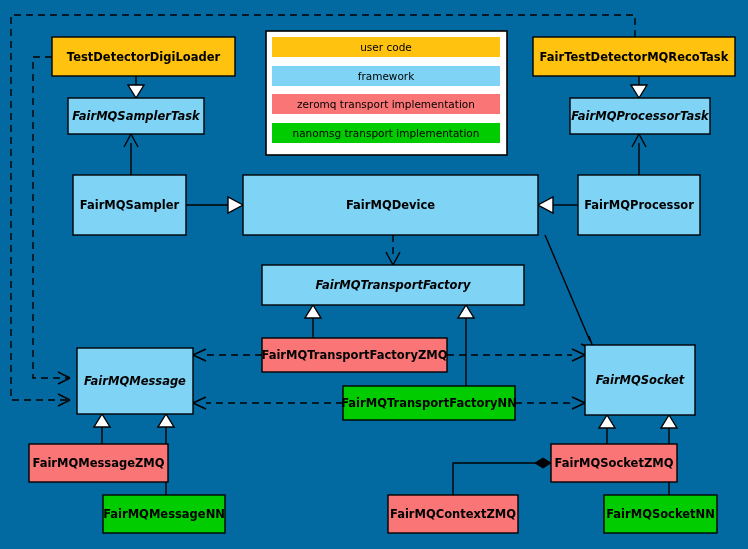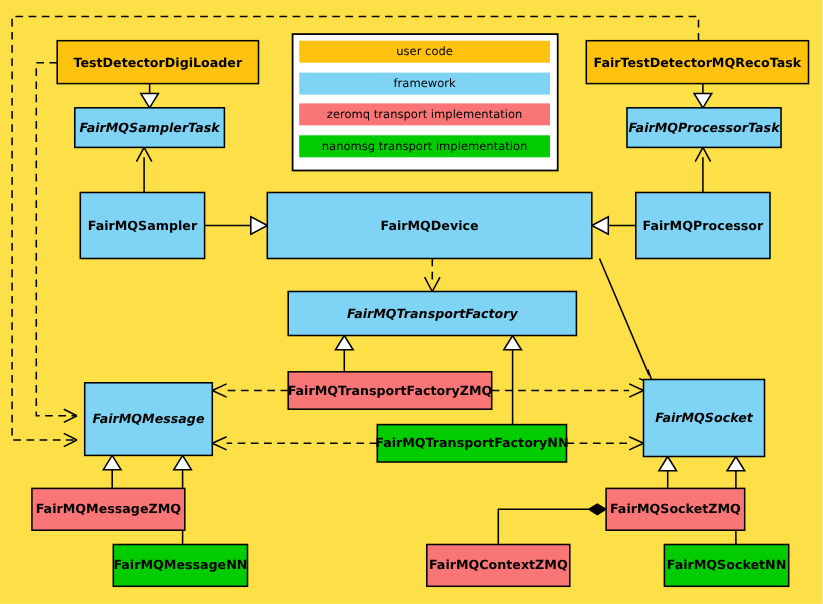--- a/index.html
+++ b/index.html
@@ -1,17 +1,17 @@
 <!DOCTYPE html>
 <html><head>
 <meta charset="utf-8">
 <style>
   html,body{margin:0;padding:0;background:#ffffff;}
   body{font-family:"DejaVu Sans","Liberation Sans",sans-serif;}
-  #diagram-root{position:relative;width:748px;height:549px;background:#fde047;overflow:hidden;}
+  #diagram-root{position:relative;width:748px;height:549px;background:#0369a1;overflow:hidden;}
   svg{display:block;}
   .nodebox{stroke:#000000;stroke-width:1.4;}
   .nodelabel{font-family:"DejaVu Sans","Liberation Sans",sans-serif;font-size:11.5px;font-weight:bold;fill:#000000;text-anchor:middle;dominant-baseline:middle;}
   .nodelabel.abstract{font-style:italic;}
   .legendlabel{font-family:"DejaVu Sans","Liberation Sans",sans-serif;font-size:10.5px;font-weight:normal;fill:#000000;text-anchor:middle;dominant-baseline:middle;}
   .edge{stroke:#000000;stroke-width:1.4;fill:none;}
   .edge.dashed{stroke-dasharray:7 5;}
   .head-fill{fill:#ffffff;stroke:#000000;stroke-width:1.4;}
   .head-solid{fill:#000000;stroke:#000000;stroke-width:1;}
   .head-open{fill:none;stroke:#000000;stroke-width:1.4;}

